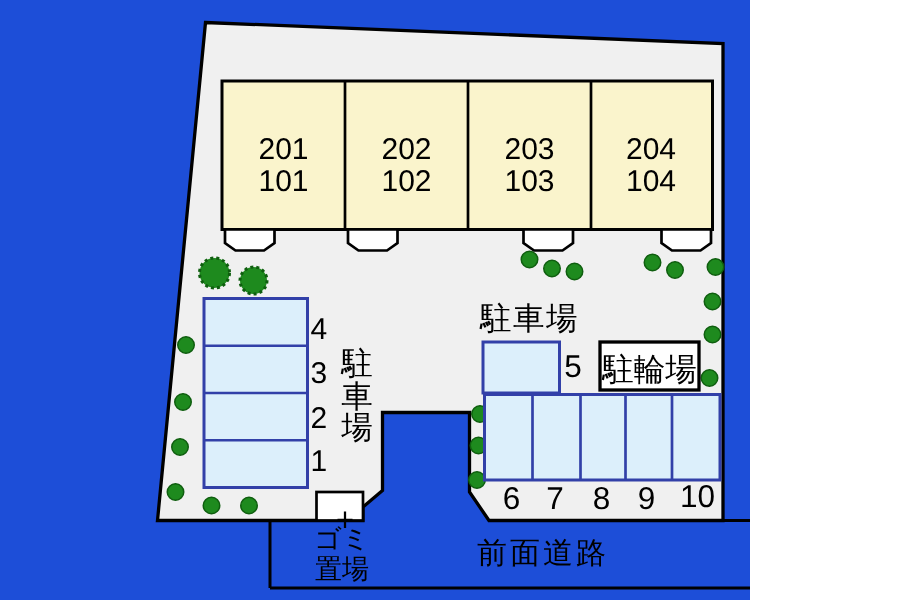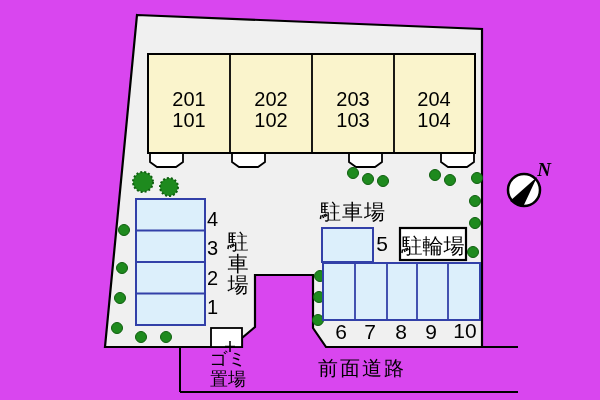--- a/index.html
+++ b/index.html
@@ -1,16 +1,16 @@
 <!DOCTYPE html>
 <html><head>
 <meta charset="utf-8">
 <style>
   html,body{margin:0;padding:0;background:#fff;}
-  .stage{position:relative;width:600px;height:400px;background:#d946ef;overflow:hidden;}
+  .stage{position:relative;width:500px;height:400px;background:#1d4ed8;overflow:hidden;}
   svg{display:block;}
   text{fill:#000;}
   .num{font-family:"Liberation Sans",sans-serif;font-size:20px;}
   .num-s{font-family:"Liberation Sans",sans-serif;font-size:21px;}
   .jp{font-family:"Liberation Sans","DejaVu Sans",sans-serif;font-size:20px;}
   .jp-v{font-family:"Liberation Sans","DejaVu Sans",sans-serif;font-size:21px;}
   .jp-sm{font-family:"Liberation Sans","DejaVu Sans",sans-serif;font-size:18px;}
   .north{font-family:"Liberation Serif",serif;font-size:19px;font-style:italic;font-weight:bold;}
   .dot{fill:#1E8A1E;stroke:#0F5E0F;stroke-width:1;}
   .bush{fill:#1E8A1E;stroke:#0F5E0F;stroke-width:2;stroke-dasharray:2 2;}

